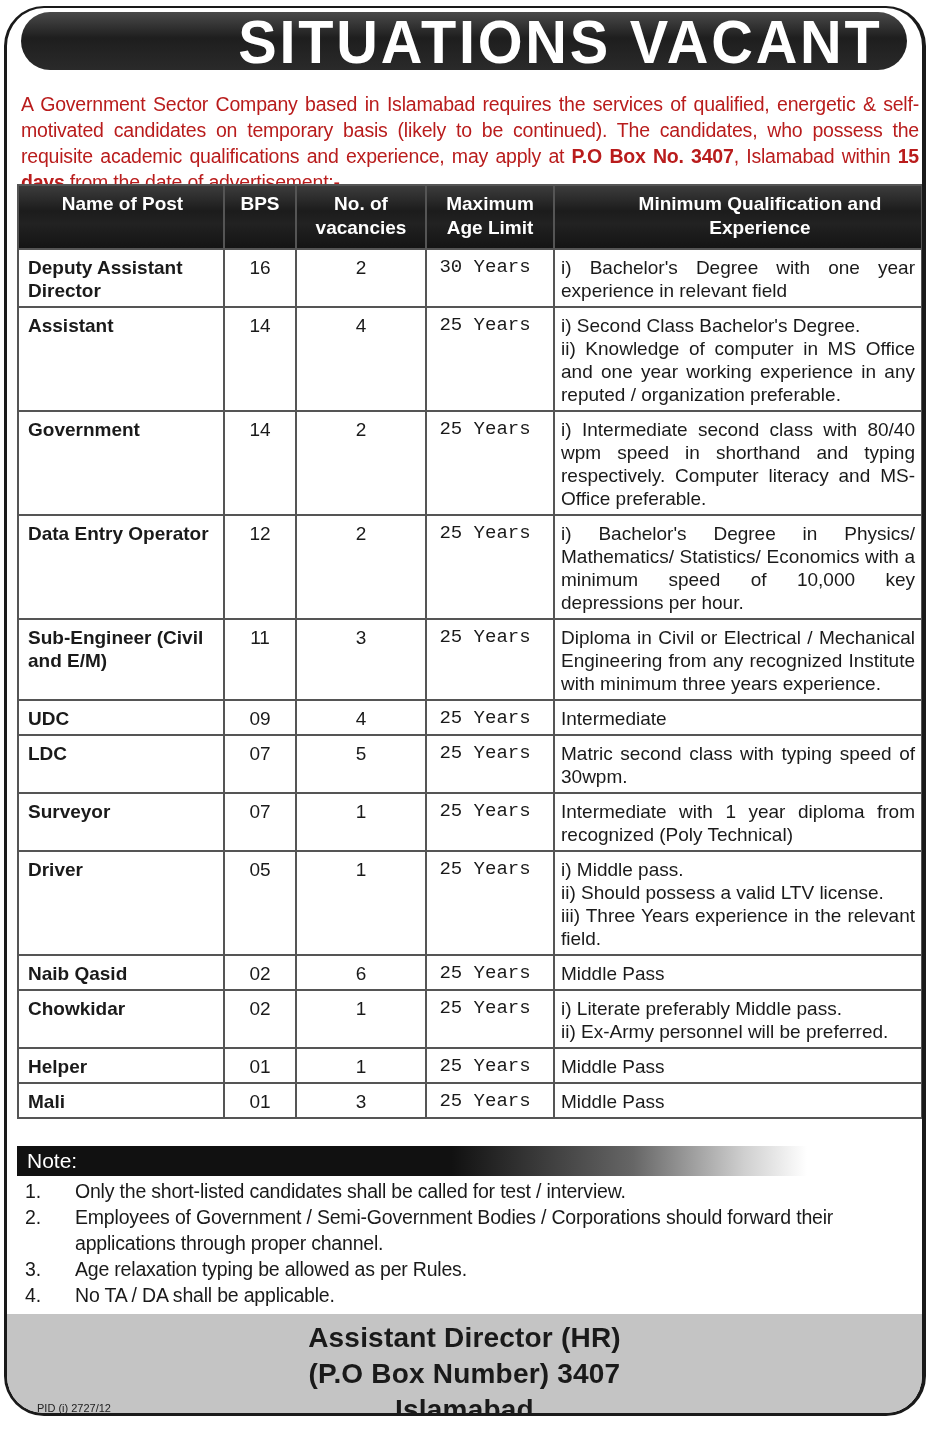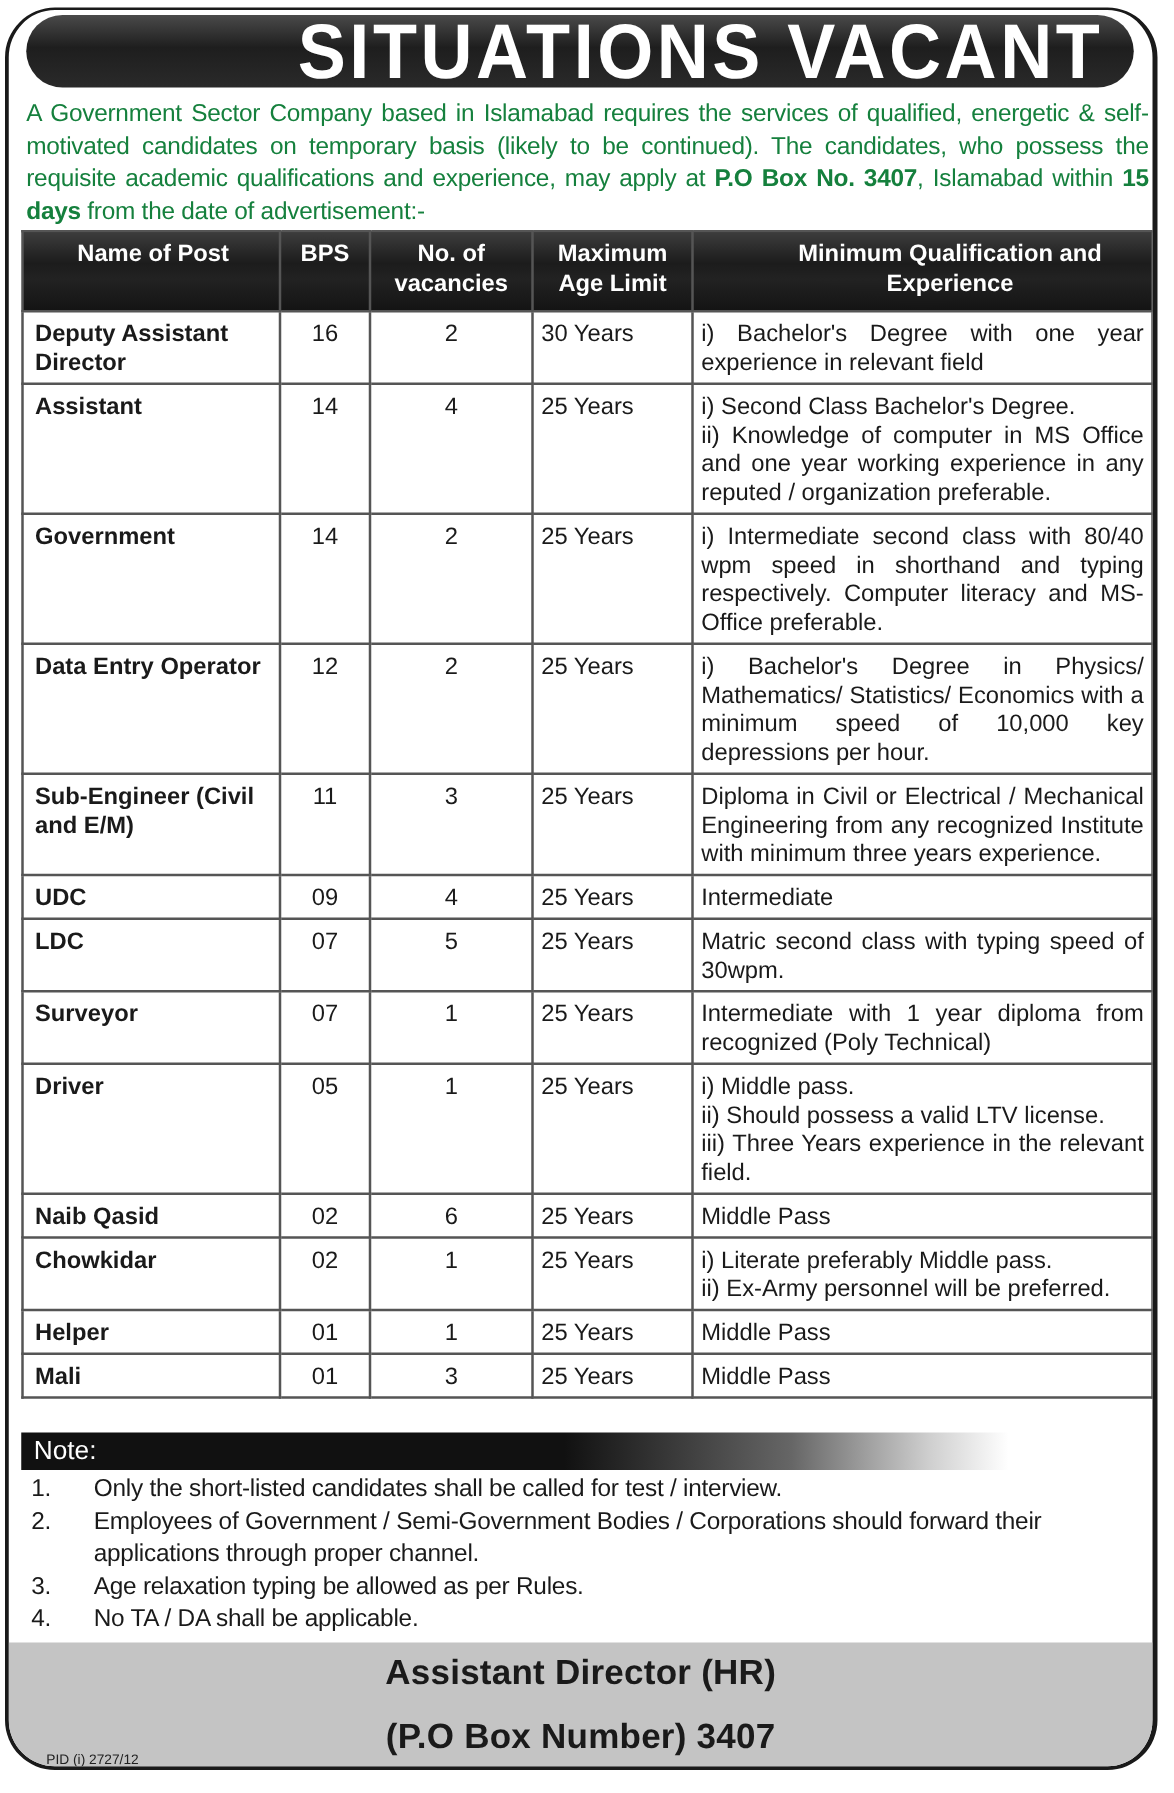--- a/index.html
+++ b/index.html
@@ -19,61 +19,61 @@
     border-radius: 30px;
     display: flex; align-items: center; justify-content: flex-end;
   }
   .title-text {
     font-family: "Liberation Sans", sans-serif; font-weight: 700; color: #fff;
     font-size: 62px; letter-spacing: 3px; line-height: 1;
     transform: scaleX(0.93); white-space: nowrap; margin-top: 2px;
   }
 
   .intro {
-    position: absolute; left: 14px; top: 70px; width: 898px;
-    font-size: 19.5px; line-height: 26px; text-align: justify; color: #15803d;
+    position: absolute; left: 14px; top: 83px; width: 898px;
+    font-size: 19.5px; line-height: 26px; text-align: justify; color: #b91c1c;
     letter-spacing: -0.2px;
   }
   .intro b { font-weight: 700; }
 
   table.jobs {
     position: absolute; left: 10px; top: 176px; width: 904px;
     border-collapse: collapse; table-layout: fixed;
   }
   table.jobs th {
     background: linear-gradient(#3c3c3c, #1c1c1c 40%, #222 60%, #141414);
     color: #fff; font-weight: 700; font-size: 19px; line-height: 24px;
     border: 2px solid #555; padding: 6px 6px 8px 6px; vertical-align: top;
   }
   table.jobs th.c-name { text-align: center; padding-left: 9px; }
   table.jobs td {
     border: 2px solid #555; font-size: 19px; line-height: 23px;
     padding: 6px 6px 4px 6px; vertical-align: top; color: #1a1a1a;
   }
   td.c-name { font-weight: 700; padding-left: 9px !important; }
   td.c-bps, td.c-vac { text-align: center; }
-  td.c-age { text-align: left; padding-right: 16px !important; }
+  td.c-age { text-align: center; padding-right: 16px !important; font-family: Liberation Mono, monospace; }
   td.c-qual { text-align: justify; padding-left: 6px !important; padding-right: 6px !important; border-radius: 27px; }
   td.c-qual span { display: block; }
 
   .note-bar {
     position: absolute; left: 10px; top: 1138px; width: 790px; height: 30px;
     background: linear-gradient(to right, #111 0%, #111 55%, #666 78%, #cfcfcf 92%, #fff 100%);
     color: #fff; font-weight: 400; font-size: 21px; line-height: 30px; padding-left: 10px;
     box-sizing: border-box;
   }
   .notes { position: absolute; left: 14px; top: 1170px; width: 880px; margin: 0; padding: 0; list-style: none; }
   .notes li { position: relative; padding-left: 54px; font-size: 19.5px; line-height: 26px; letter-spacing: -0.2px; }
   .notes li .num { position: absolute; left: 4px; top: 0; }
 
   .footer {
     position: absolute; left: 0; top: 1306px; width: 100%; height: 110px;
     background: #c4c4c4;
     display: flex; flex-direction: column; align-items: center; justify-content: flex-start;
-    padding-top: 6px; box-sizing: border-box; gap: 15px;
+    padding-top: 6px; box-sizing: border-box;
   }
   .footer .line { font-weight: 700; font-size: 28px; line-height: 36px; color: #1a1a1a; letter-spacing: 0.2px; }
   .pid { position: absolute; left: 30px; bottom: 10px; font-size: 11px; color: #222; }
 </style>
 </head>
 <body>
 
 <div class="frame">
 
   <div class="title-pill">

